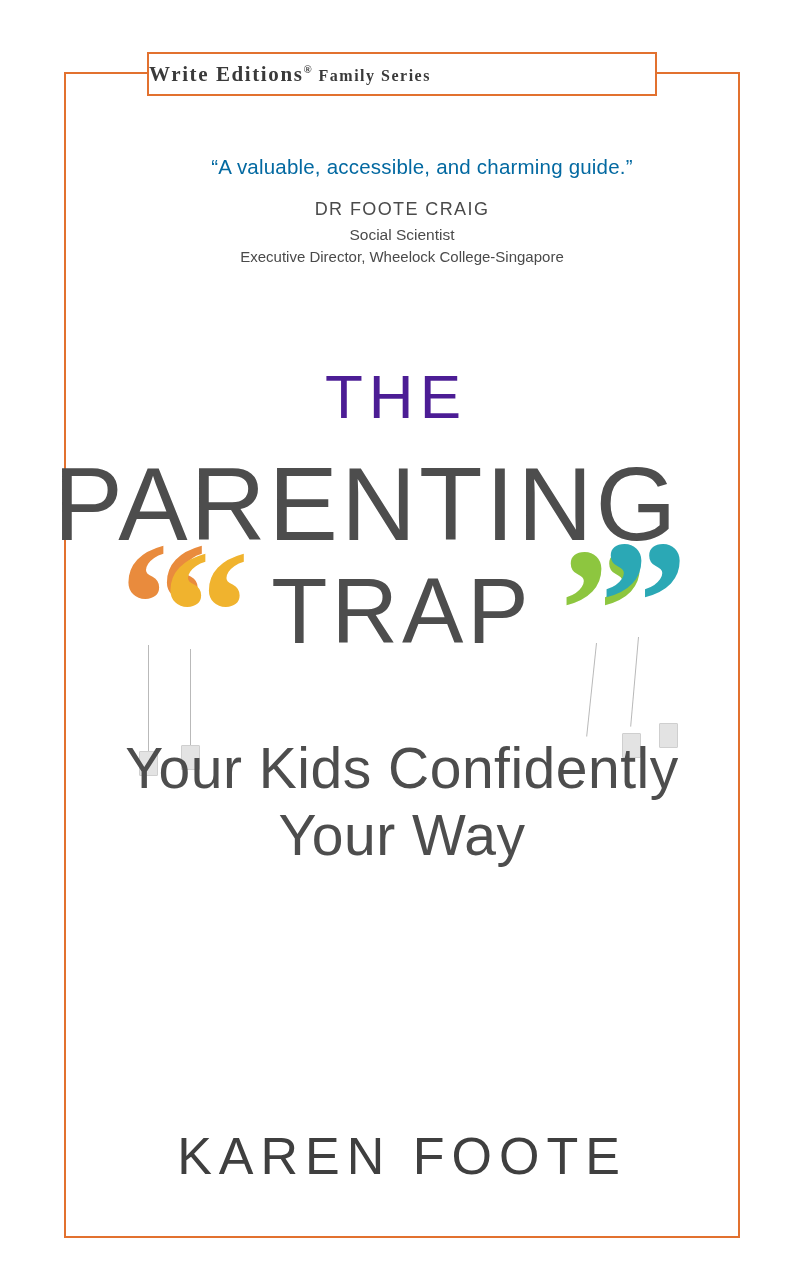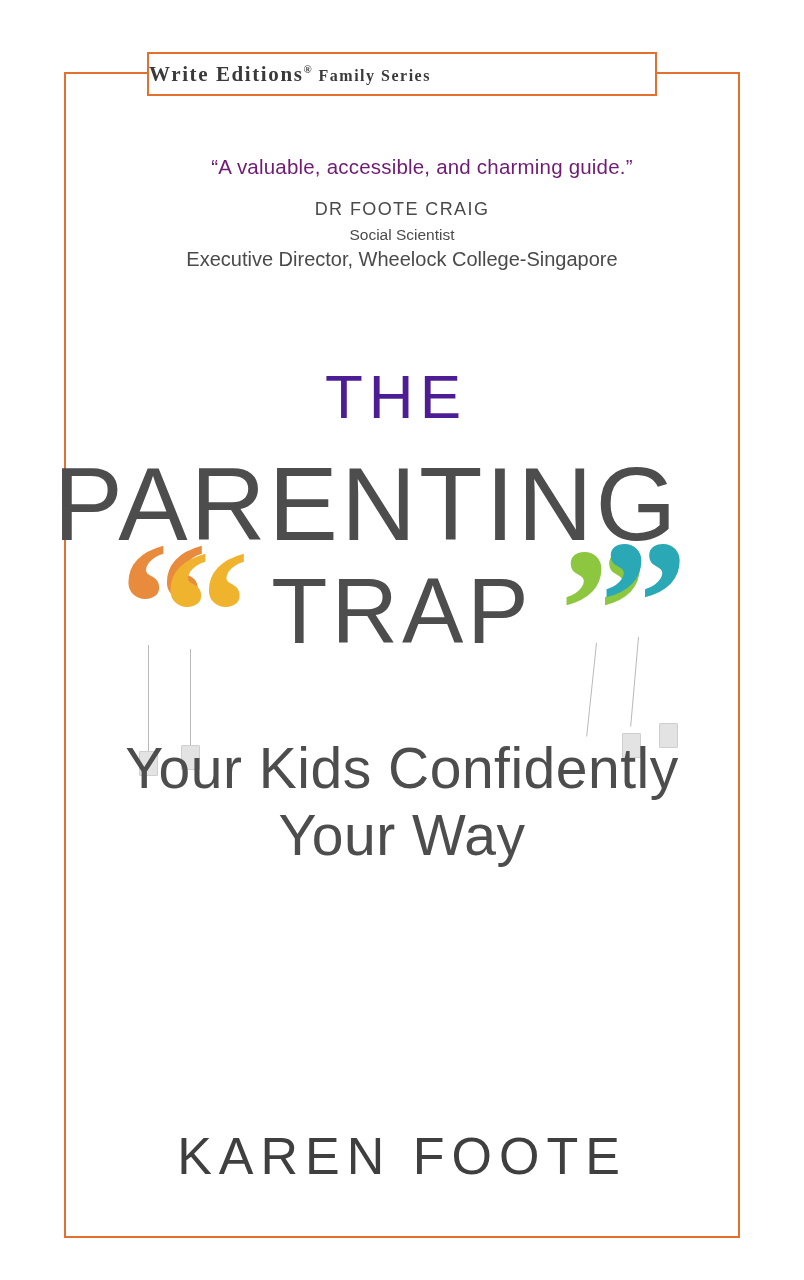--- a/index.html
+++ b/index.html
@@ -61,38 +61,38 @@
   
   .blurb {
     position: absolute;
     left: 0;
     top: 155px;
     width: 804px;
     text-align: center;
   }
   .blurb-quote {
     font-size: 20.5px;
-    color: #701a75;
+    color: #0369a1;
     letter-spacing: 0.2px;
     margin-left: 40px;
   }
   .blurb-name {
     margin-top: 20px;
     font-size: 18px;
     color: #4A4A4A;
     letter-spacing: 1.4px;
   }
   .blurb-role {
     margin-top: 6px;
     font-size: 15.5px;
     color: #4A4A4A;
   }
   .blurb-org {
     margin-top: 4px;
-    font-size: 20px;
+    font-size: 15px;
     color: #4A4A4A;
   }
   
   .title-the {
     position: absolute;
     left: 0;
     top: 366px;
     width: 792px;
     text-align: center;
     font-size: 62px;

